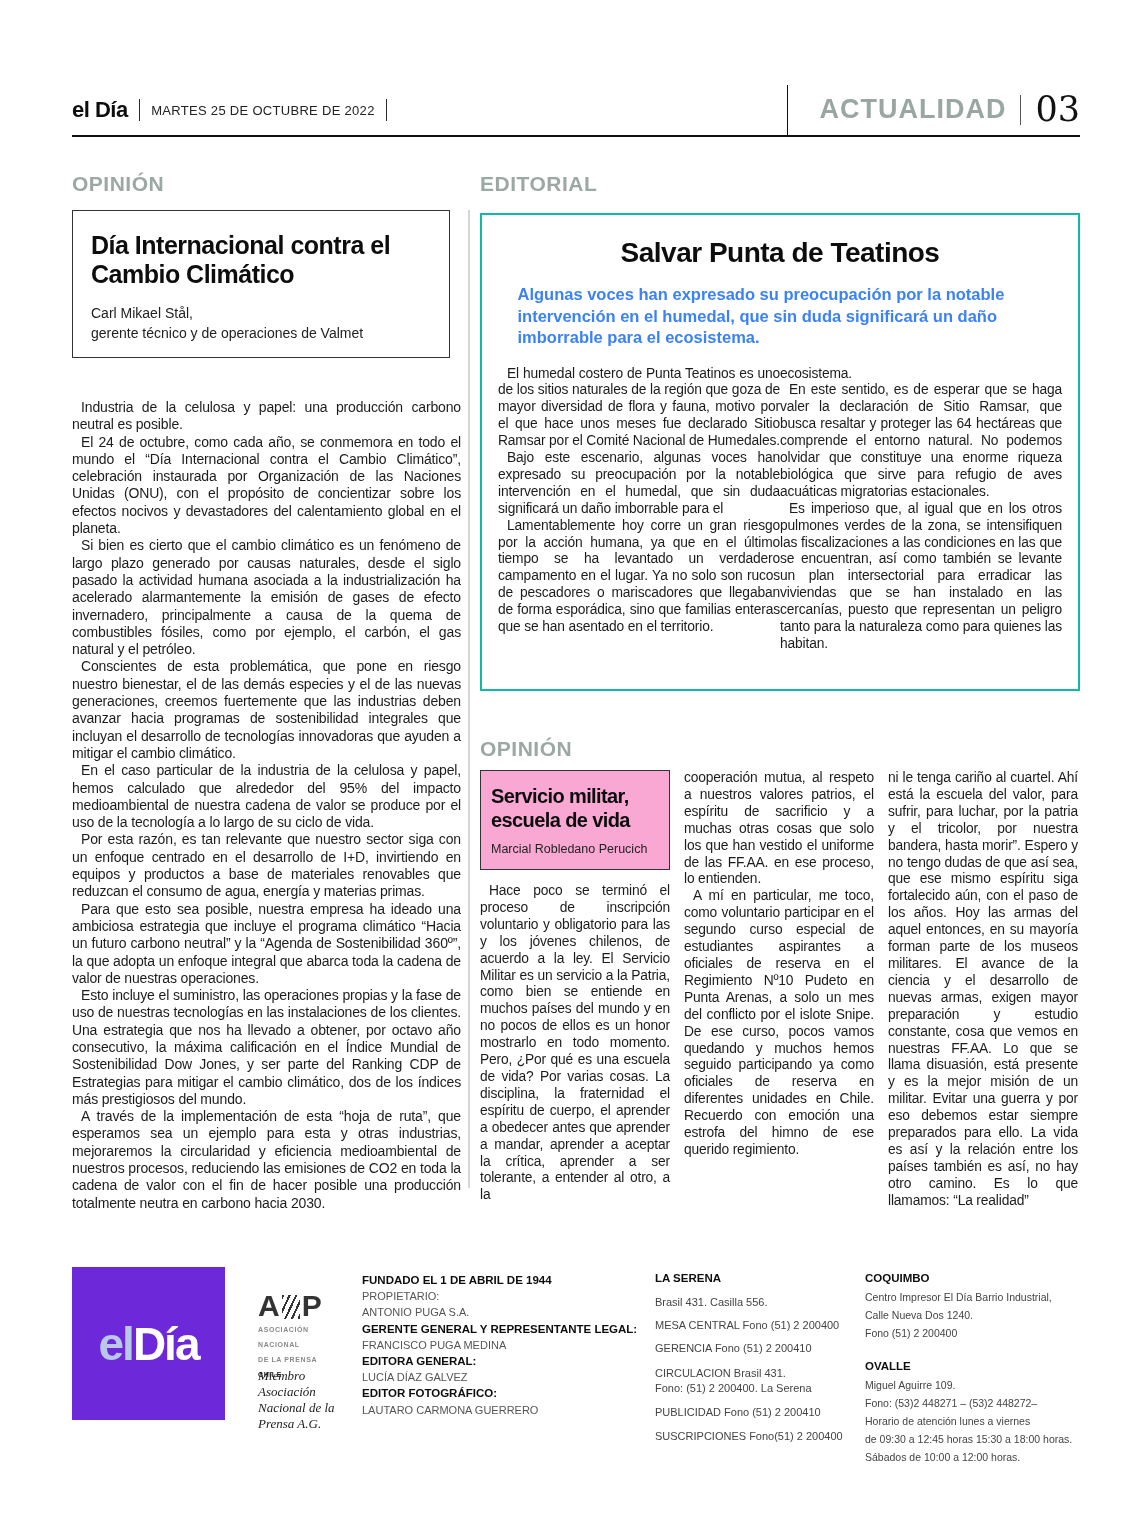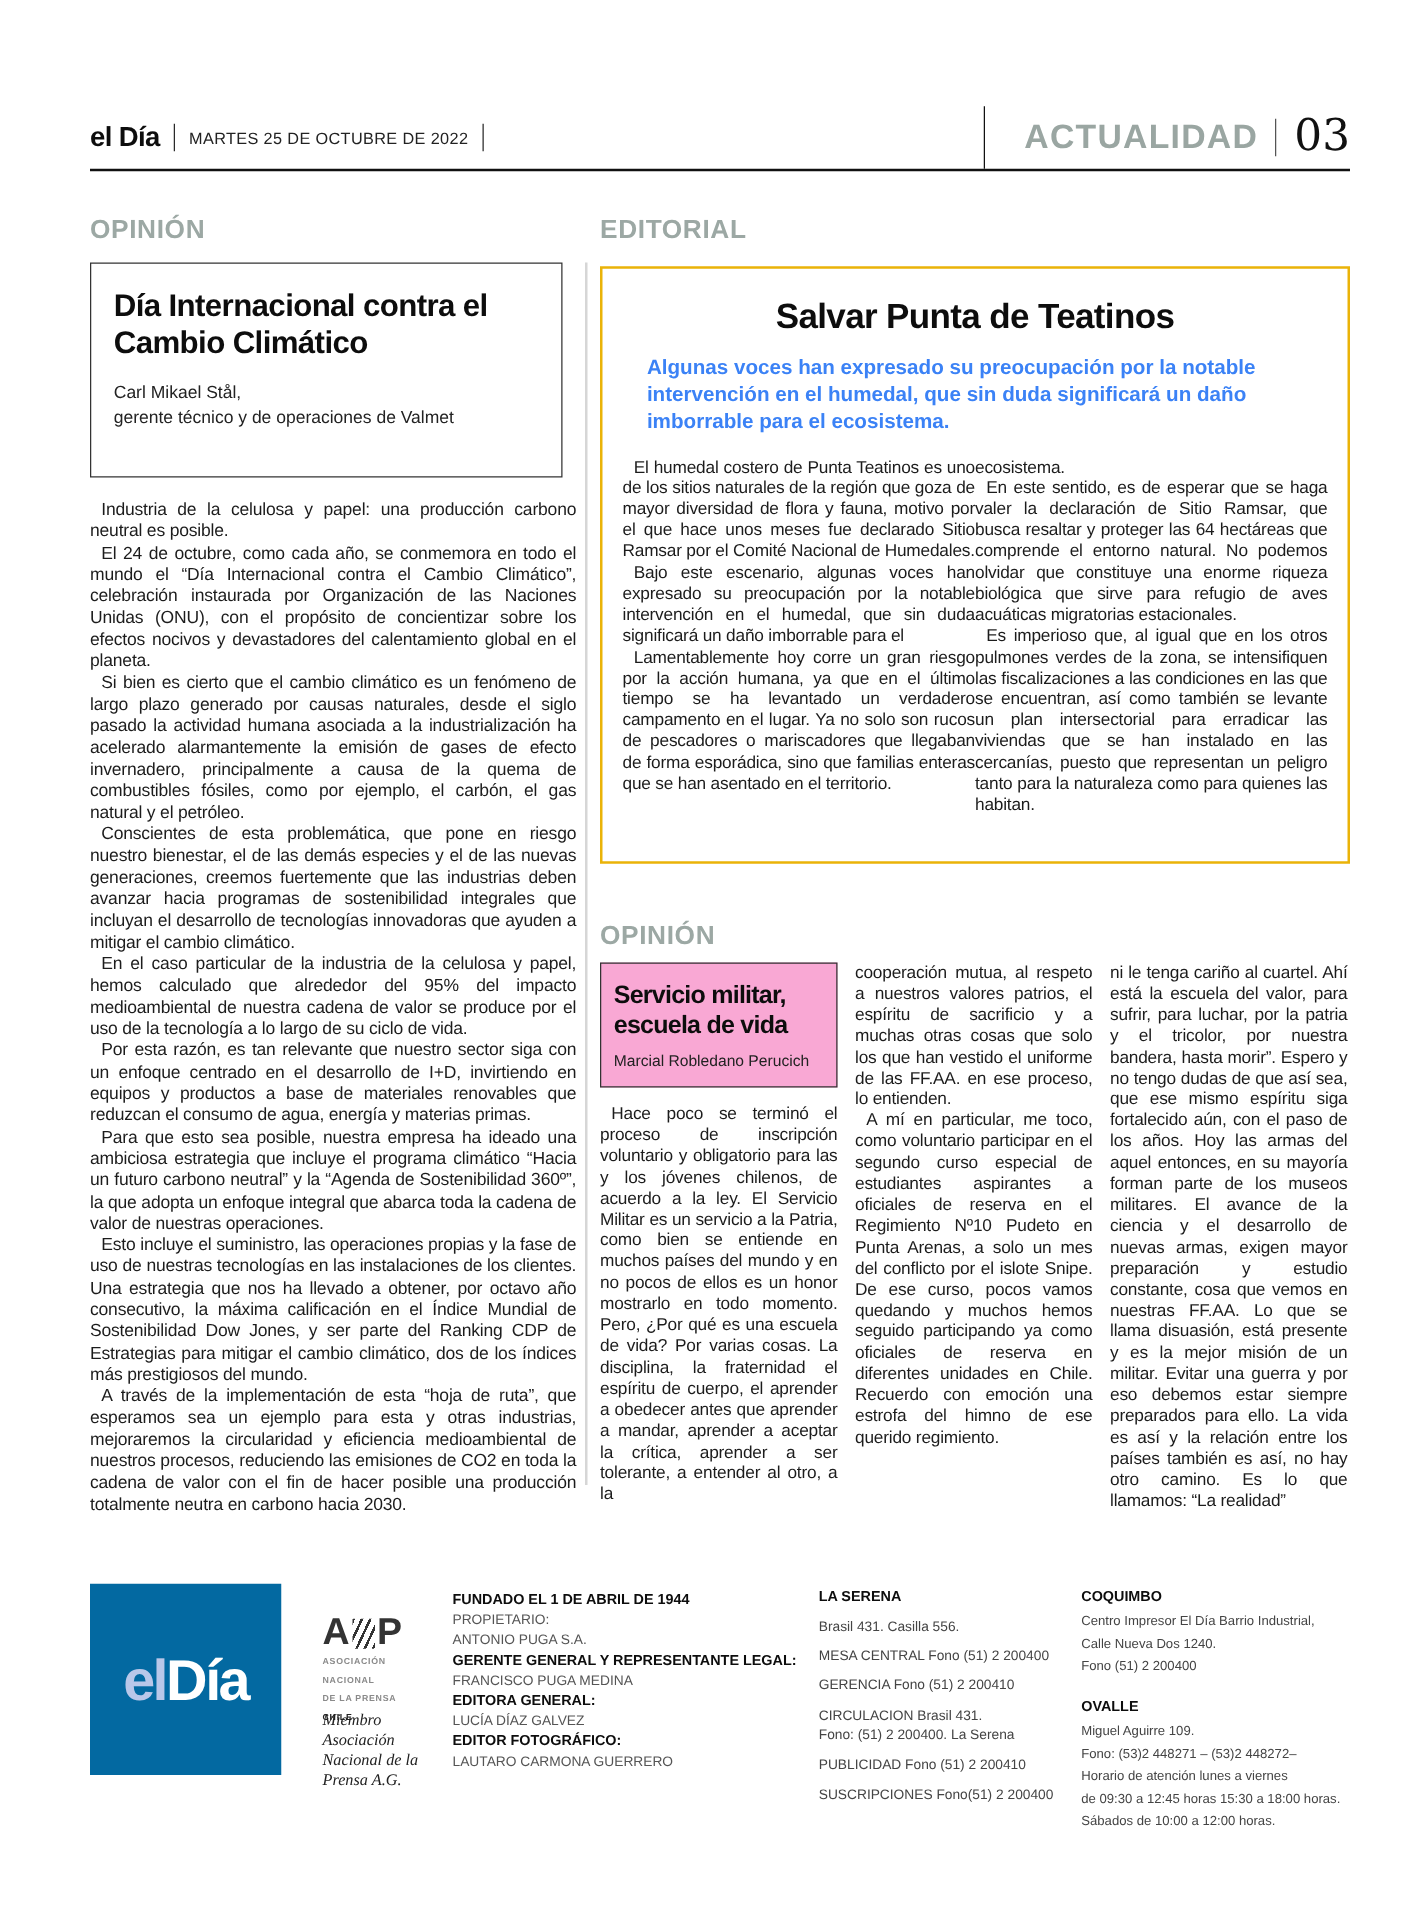--- a/index.html
+++ b/index.html
@@ -21,36 +21,36 @@
   .pageno { font-family:"DejaVu Serif", serif; font-size:35px; color:#111; line-height:1; }
   .hdr-vline { left:787px; top:85px; width:1px; height:50px; background:#111; }
   .hdr-rule { left:72px; top:135px; width:1008px; height:2px; background:#111; }
   .col-divider { left:468px; top:210px; width:2px; height:978px; background:#d6d6d6; }
 
   
   .kicker { font-size:21px; font-weight:bold; letter-spacing:0.5px; color:#9ca8a4; }
 
   
   .headline-box {
-    left:72px; top:210px; width:378px; height:172px;
+    left:72px; top:210px; width:378px; height:148px;
     border:1.5px solid #333; padding:20px 18px; background:#fff;
   }
   .art-title { font-size:25px; line-height:29px; font-weight:bold; letter-spacing:-0.5px; color:#0d0d0d; }
   .byline { margin-top:14px; font-size:14px; line-height:20px; color:#222; }
   .left-body { left:72px; top:399px; width:389px; }
   .bodytext p {
     font-size:14px; line-height:17.3px; letter-spacing:-0.15px;
     text-align:justify; text-indent:9px; color:#1c1c1c;
   }
   .bodytext p.noindent { text-indent:0; }
 
   
   .editorial-box {
     left:480px; top:213px; width:600px; height:478px;
-    border:2px solid #eab308; padding:22px 16px 0 16px; overflow:hidden; background:#fff;
+    border:2px solid #14b8a6; padding:22px 16px 0 16px; overflow:hidden; background:#fff;
   }
   .ed-title { text-align:center; font-size:28px; font-weight:bold; letter-spacing:-0.5px; color:#0d0d0d; }
   .deck {
     margin:15px auto 0 auto; max-width:525px; 
     font-size:16.5px; line-height:21.5px; font-weight:bold; color:#3b82f6;
   }
   .ed-cols { display:flex; margin-top:17px; }
   .ed-col { flex:1; }
   .ed-col p { font-size:13.8px; line-height:16.9px; }
 
@@ -59,21 +59,21 @@
   .op2-col { width:190px; }
   .op2-col p { font-size:13.8px; line-height:16.9px; }
   .headline-box2 {
     border:1.5px solid #333; padding:13px 10px; margin-bottom:13px; background:#f9a8d4;
   }
   .art-title2 { font-size:20px; line-height:24px; font-weight:bold; letter-spacing:-0.6px; color:#0d0d0d; }
   .byline2 { margin-top:10px; font-size:12.5px; color:#222; }
 
   
   .logo-blue {
-    left:72px; top:1267px; width:153px; height:153px; background:#0369a1;
+    left:72px; top:1267px; width:153px; height:153px; background:#6d28d9;
     display:flex; align-items:center; justify-content:center;
   }
   .logo-blue .t { font-size:46px; font-weight:bold; letter-spacing:-2px; }
   .logo-el { color:#b9c7e9; }
   .logo-dia { color:#ffffff; }
 
   .anp { left:258px; top:1293px; width:100px; }
   .anp-row { display:flex; align-items:flex-end; gap:2px; }
   .anp-letter { font-size:30px; line-height:26px; font-weight:bold; color:#333; }
   .anp-lines {

